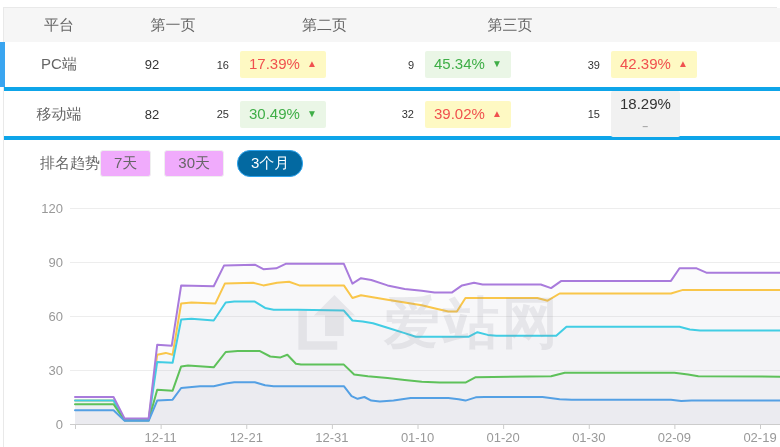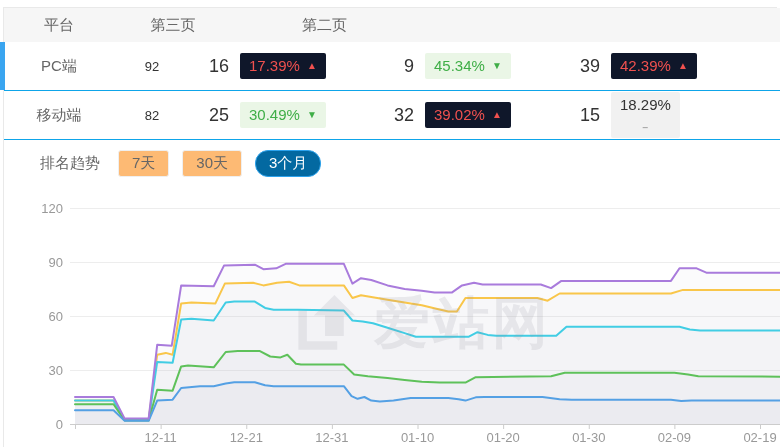--- a/index.html
+++ b/index.html
@@ -7,57 +7,58 @@
               font-family:"Liberation Sans","DejaVu Sans",sans-serif; }
   .edge { position:absolute; background:#e9e9e9; }
   #edge-top { top:7px; left:3px; width:774px; height:1px; }
   #edge-left { top:7px; left:3px; width:1px; height:440px; }
 
   .tbl { position:absolute; left:4px; top:8px; width:776px; }
   .t-grid { display:grid; grid-template-columns:110px 76px 42px 138px 47px 143px 43px 147px 30px; align-items:center; }
   .t-head { height:34px; background:#f6f6f6; color:#666; font-size:15px; }
   .t-head .th { text-align:center; }
   .t-head .span2 { grid-column:span 2; }
-  .t-row { height:49px; border-bottom:1px solid #0ea5e9; font-size:15px; color:#666; position:relative; }
+  .t-row { height:49px; border-bottom:4px solid #0ea5e9; font-size:15px; color:#666; position:relative; }
   .t-row.selected::before { content:""; position:absolute; left:-4px; top:0; width:5px; height:100%; background:#3aa5f0; }
   .cell-platform { text-align:center; }
   .cell-total { text-align:center; font-size:13px; color:#333; }
-  .cell-num { text-align:right; font-size:18px; color:#333; padding-right:3px; }
+  .cell-num { text-align:right; font-size:11px; color:#333; padding-right:3px; }
   .cell-badge { padding-left:8px; }
   .badge { display:inline-flex; align-items:center; gap:7px; padding:4px 9px; border-radius:2px; font-size:15px; line-height:1.25; }
-  .tone-red { background:#0f172a; color:#f0514f;justify-content:space-between; }
+  .tone-red { background:#fef9c3; color:#f0514f;justify-content:space-between; }
   .tone-green { background:#eaf6e6; color:#3fae47; }
   .tone-gray { background:#f1f1f1; color:#333;flex-direction:column; }
   .tone-gray .arr { color:#a8a8a8; font-weight:bold; }
   .arr { font-size:10px; }
 
   .trend-bar { position:absolute; left:4px; top:141px; width:776px; height:45px;
                display:flex; align-items:center; padding-left:36px; }
-  .trend-label { font-size:15px; color:#666; margin-right:18px; }
+  .trend-label { font-size:15px; color:#666; margin-right:0; }
   .tab { height:27px; padding:0 13px; margin-right:13px; border:1px solid #efefef; border-radius:3px;
-         background:#fdba74; color:#666; font-size:15px; font-family:inherit; cursor:pointer; }
+         background:#f0abfc; color:#666; font-size:15px; font-family:inherit; cursor:pointer; }
   .tab.active { background:#0369a1; border-color:#2ba2ec; color:#fff;border-radius:13px; }
 
   .chart { position:absolute; left:0; top:186px; width:780px; height:261px; }
   svg text { font-family:"Liberation Sans","DejaVu Sans",sans-serif; }
 
-  .watermark { position:absolute; left:296px; top:108px; display:flex; align-items:center; gap:18px; pointer-events:none; }
+  .watermark { position:absolute; left:296px; top:108px; display:flex; align-items:center; gap:28px; pointer-events:none; }
   .wm-text { font-size:56px; font-weight:bold; letter-spacing:3px; line-height:1; color:rgba(140,146,158,0.16); }
 </style>
 </head>
 <body>
 
 <div class="edge" id="edge-top"></div>
 <div class="edge" id="edge-left"></div>
 
 <div class="tbl">
   <div class="t-grid t-head">
     <div class="th">平台</div>
+    <div class="th span2">第一页</div>
+    <div class="th span2">第二页</div>
     <div class="th span2">第三页</div>
-    <div class="th span2">第二页</div>
     <div class="th"></div>
   </div>
   <div id="table-rows">
       <div class="t-grid t-row selected">
         <div class="cell-platform">PC端</div>
         <div class="cell-total">92</div>
         <div class="cell-num">16</div>
         <div class="cell-badge"><span class="badge tone-red">
             <span class="pct">17.39%</span>
             <span class="arr">▲</span>

